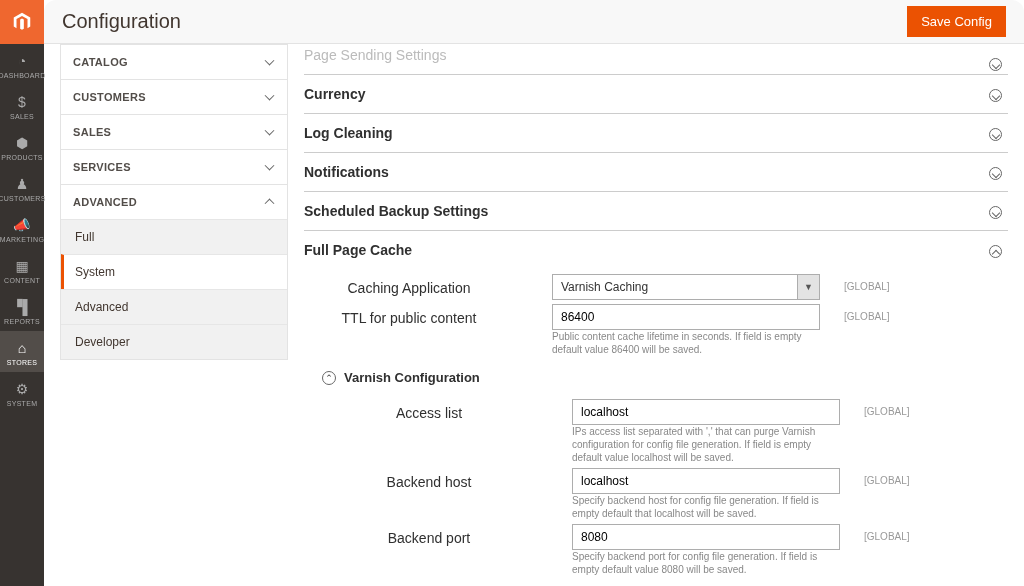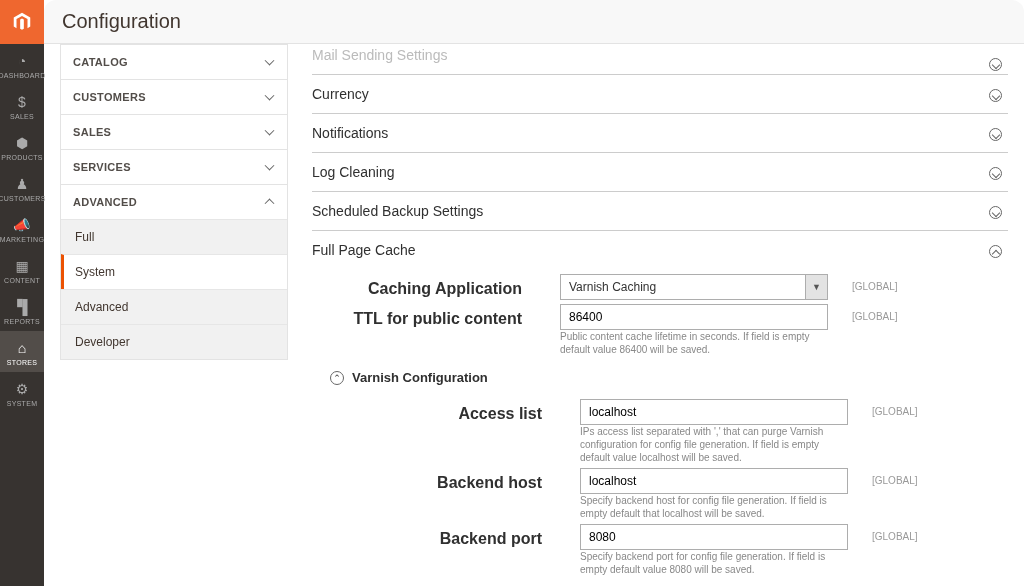--- a/index.html
+++ b/index.html
@@ -14,47 +14,47 @@
 .nav-item.active { background: #524d49; color: #fff; }
 .nav-ico { width: 18px; height: 18px; display: flex; align-items: center; justify-content: center; margin-bottom: 2px; font-size: 14px; }
 .nav-lbl { font-size: 7px; letter-spacing: 0.3px; text-transform: uppercase; }
 
 
 .main { flex: 1; display: flex; flex-direction: column; overflow: hidden; border-radius: 12px; }
 .titlebar { height: 44px; display: flex; align-items: center; justify-content: space-between; padding: 0 18px; border-bottom: 1px solid #e3e3e3; background: #f8f8f8; }
 .titlebar h1 { font-size: 20px; font-weight: 300; color: #41362f; }
 .save-btn { background: #eb5202; color: #fff; border: none; padding: 8px 14px; font-size: 13px; cursor: pointer; }
 
-.content { flex: 1; display: flex; overflow-y: auto; padding: 0 16px 0 16px; gap: 8px; }
+.content { flex: 1; display: flex; overflow-y: auto; padding: 0 16px 0 16px; }
 
 
 .cfg-tabs { width: 228px; flex-shrink: 0; margin-right: 16px; border: 1px solid #e3e3e3; border-top: none; align-self: flex-start; }
 .tab-group { border-top: 1px solid #e3e3e3; }
 .tab-head { padding: 11px 30px 11px 12px; font-size: 11px; font-weight: 600; color: #524d49; text-transform: uppercase; letter-spacing: 0.3px; position: relative; cursor: pointer; background: #fff; }
 .tab-head::after { content: ''; position: absolute; right: 14px; top: 50%; width: 6px; height: 6px; border-right: 1px solid #666; border-bottom: 1px solid #666; transform: translateY(-70%) rotate(45deg); }
 .tab-head.open::after { transform: translateY(-30%) rotate(-135deg); }
 .tab-items { display: none; background: #f1f1f1; }
 .tab-group.open .tab-items { display: block; }
 .tab-item { padding: 10px 12px 10px 14px; font-size: 12px; color: #41362f; cursor: pointer; border-top: 1px solid #e6e6e6; }
 .tab-item.active { background: #fff; border-left: 3px solid #eb5202; padding-left: 11px; font-weight: 400; }
 
 
 .sections { flex: 1; }
 .sect { border-bottom: 1px solid #ccc; padding: 11px 22px 11px 0; position: relative; }
-.sect-title { font-size: 14px; font-weight: 400; color: #303030; cursor: pointer; }
+.sect-title { font-size: 14px; font-weight: 700; color: #303030; cursor: pointer; }
 .sect::after { content: ''; position: absolute; right: 6px; top: 14px; width: 11px; height: 11px; border: 1px solid #666; border-radius: 50%; }
 .sect::before { content: ''; position: absolute; right: 9px; top: 18px; width: 5px; height: 5px; border-right: 1px solid #666; border-bottom: 1px solid #666; transform: rotate(45deg); }
 .sect.open::before { transform: rotate(-135deg); top: 20px; }
 .sect.cut { padding-top: 3px; color: #999; }
 
 .sect-body { padding: 16px 0 6px 0; }
 
 
 .frow { display: flex; align-items: flex-start; margin-bottom: 4px; }
-.flabel { width: 226px; text-align: right; padding: 6px 16px 0 0; font-size: 16px; color: #303030; flex-shrink: 0; font-weight: bold; }
+.flabel { width: 226px; text-align: center; padding: 6px 16px 0 0; font-size: 14px; color: #303030; flex-shrink: 0; }
 .fctrl { width: 290px; flex-shrink: 0; padding-left: 22px; }
 .fscope { font-size: 10px; color: #999; padding: 7px 0 0 24px; }
 .fctrl input[type="text"], .fctrl .sel { width: 100%; padding: 5px 8px; border: 1px solid #adadad; font-size: 12px; background: #fff; }
 .sel { display: flex; align-items: center; }
 .sel-val { flex: 1; }
 .sel-btn { width: 22px; align-self: stretch; margin: -5px -8px -5px 0; background: #e3e3e3; border-left: 1px solid #adadad; display: flex; align-items: center; justify-content: center; font-size: 9px; color: #555; }
 .fhint { font-size: 10px; color: #888; line-height: 1.3; }
 
 .subgroup { display: flex; align-items: center; margin: 14px 0 14px 18px; }
 .subgroup .circ { width: 14px; height: 14px; border: 1px solid #666; border-radius: 50%; display: flex; align-items: center; justify-content: center; margin-right: 8px; font-size: 9px; }
@@ -104,20 +104,21 @@
       </div>
     <div class="nav-item">
         <span class="nav-ico">⚙</span>
         <span class="nav-lbl">SYSTEM</span>
       </div>
   </div>
 
   <div class="main">
     <div class="titlebar">
       <h1>Configuration</h1>
+      <button class="save-btn">Save Config</button>
     </div>
 
     <div class="content">
       <div class="cfg-tabs">
         <div class="tab-group">
             <div class="tab-head">CATALOG</div>
           </div>
         <div class="tab-group">
             <div class="tab-head">CUSTOMERS</div>
           </div>
@@ -133,30 +134,30 @@
             <div class="tab-item">Full</div>
             <div class="tab-item active">System</div>
             <div class="tab-item">Advanced</div>
             <div class="tab-item">Developer</div>
           </div>
         </div>
       </div>
 
       <div class="sections">
         <div class="sect cut">
-            <div class="sect-title" style="font-weight:400;color:#bbb">Mail Sending Settings</div>
+            <div class="sect-title" style="font-weight:400;color:#bbb">Page Sending Settings</div>
           </div>
         <div class="sect">
             <div class="sect-title">Currency</div>
           </div>
         <div class="sect">
+            <div class="sect-title">Log Cleaning</div>
+          </div>
+        <div class="sect">
             <div class="sect-title">Notifications</div>
-          </div>
-        <div class="sect">
-            <div class="sect-title">Log Cleaning</div>
           </div>
         <div class="sect">
             <div class="sect-title">Scheduled Backup Settings</div>
           </div>
 
         <div class="sect open">
           <div class="sect-title">Full Page Cache</div>
           <div class="sect-body">
             <div class="frow">
               <div class="flabel">Caching Application</div>

